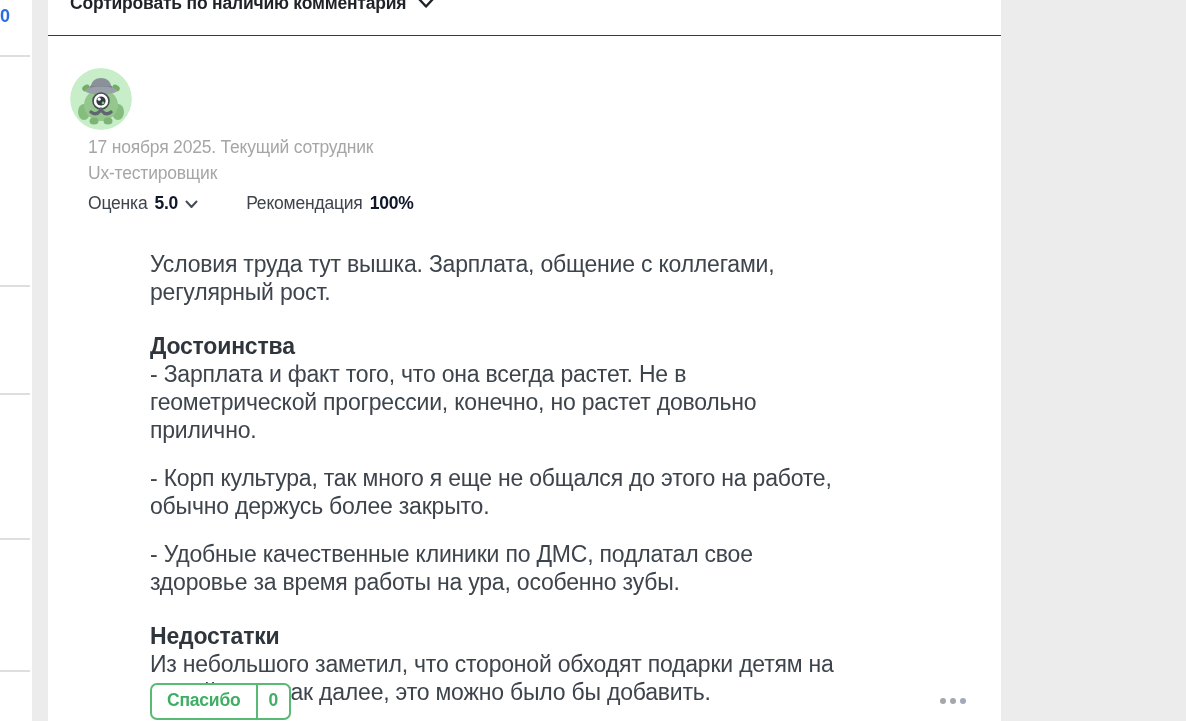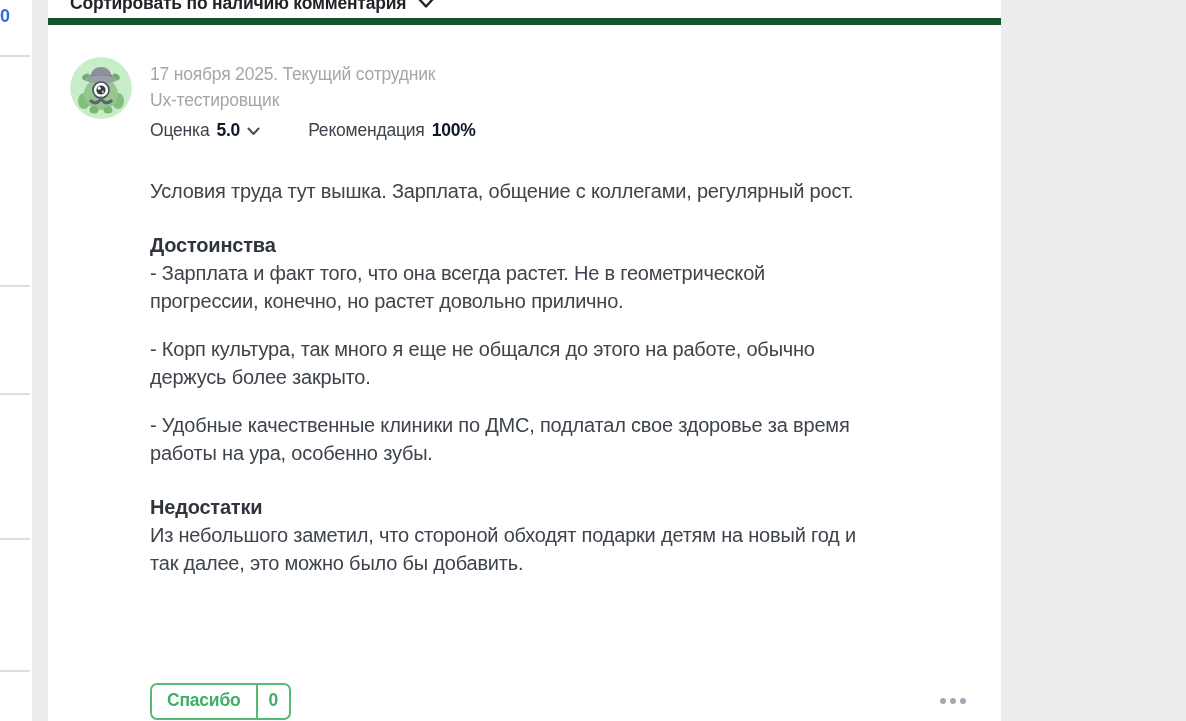--- a/index.html
+++ b/index.html
@@ -31,37 +31,38 @@
   
   .main-col {
     position: absolute; left: 48px; top: 0;
     width: 953px; height: 721px;
     background: #ffffff;
   }
 
   
   .sort-bar {
     position: relative;
-    height: 25px;
-    border-bottom: 7px solid #14532d;
+    height: 36px;
+    border-bottom: 1px solid #14532d;
     overflow: hidden;
   }
   .sort-dropdown {
     position: absolute; left: 22px; top: -7px;
     display: flex; align-items: center; gap: 12px;
     font-size: 17.5px; font-weight: 700; color: #1f2328;
     letter-spacing: -0.2px;
     cursor: pointer; white-space: nowrap;
   }
   .sort-dropdown svg { margin-top: 3px; }
 
   
   .review-header {
     display: flex;
     margin: 32px 18px 0 22px;
+    flex-direction: column;
   }
   .avatar {
     width: 62px; height: 62px; flex: 0 0 62px;
     border-radius: 50%;
     overflow: hidden;
   }
   .header-texts { margin-left: 18px; padding-top: 4px; }
   .review-date, .review-position {
     font-size: 17.5px; color: #a6a6a6;
     line-height: 26px; letter-spacing: -0.2px;
@@ -77,21 +78,21 @@
     cursor: pointer;
   }
   .rating-row b { font-weight: 700; color: #0f172a; }
   .rating-gap { width: 48px; }
   .rating-group svg { margin-top: 3px; }
 
   
   .review-body {
     margin: 36px 0 0 102px;
     width: 706px;
-    font-size: 20px;
+    font-size: 23px;
     line-height: 28px;
     color: #3d444c;
     letter-spacing: -0.2px;
   }
   .review-body .para { margin-bottom: 20px; }
   .review-body .summary { margin-bottom: 26px; }
   .section-heading {
     font-weight: 700; color: #2f353c;
     margin-top: 26px;
   }

